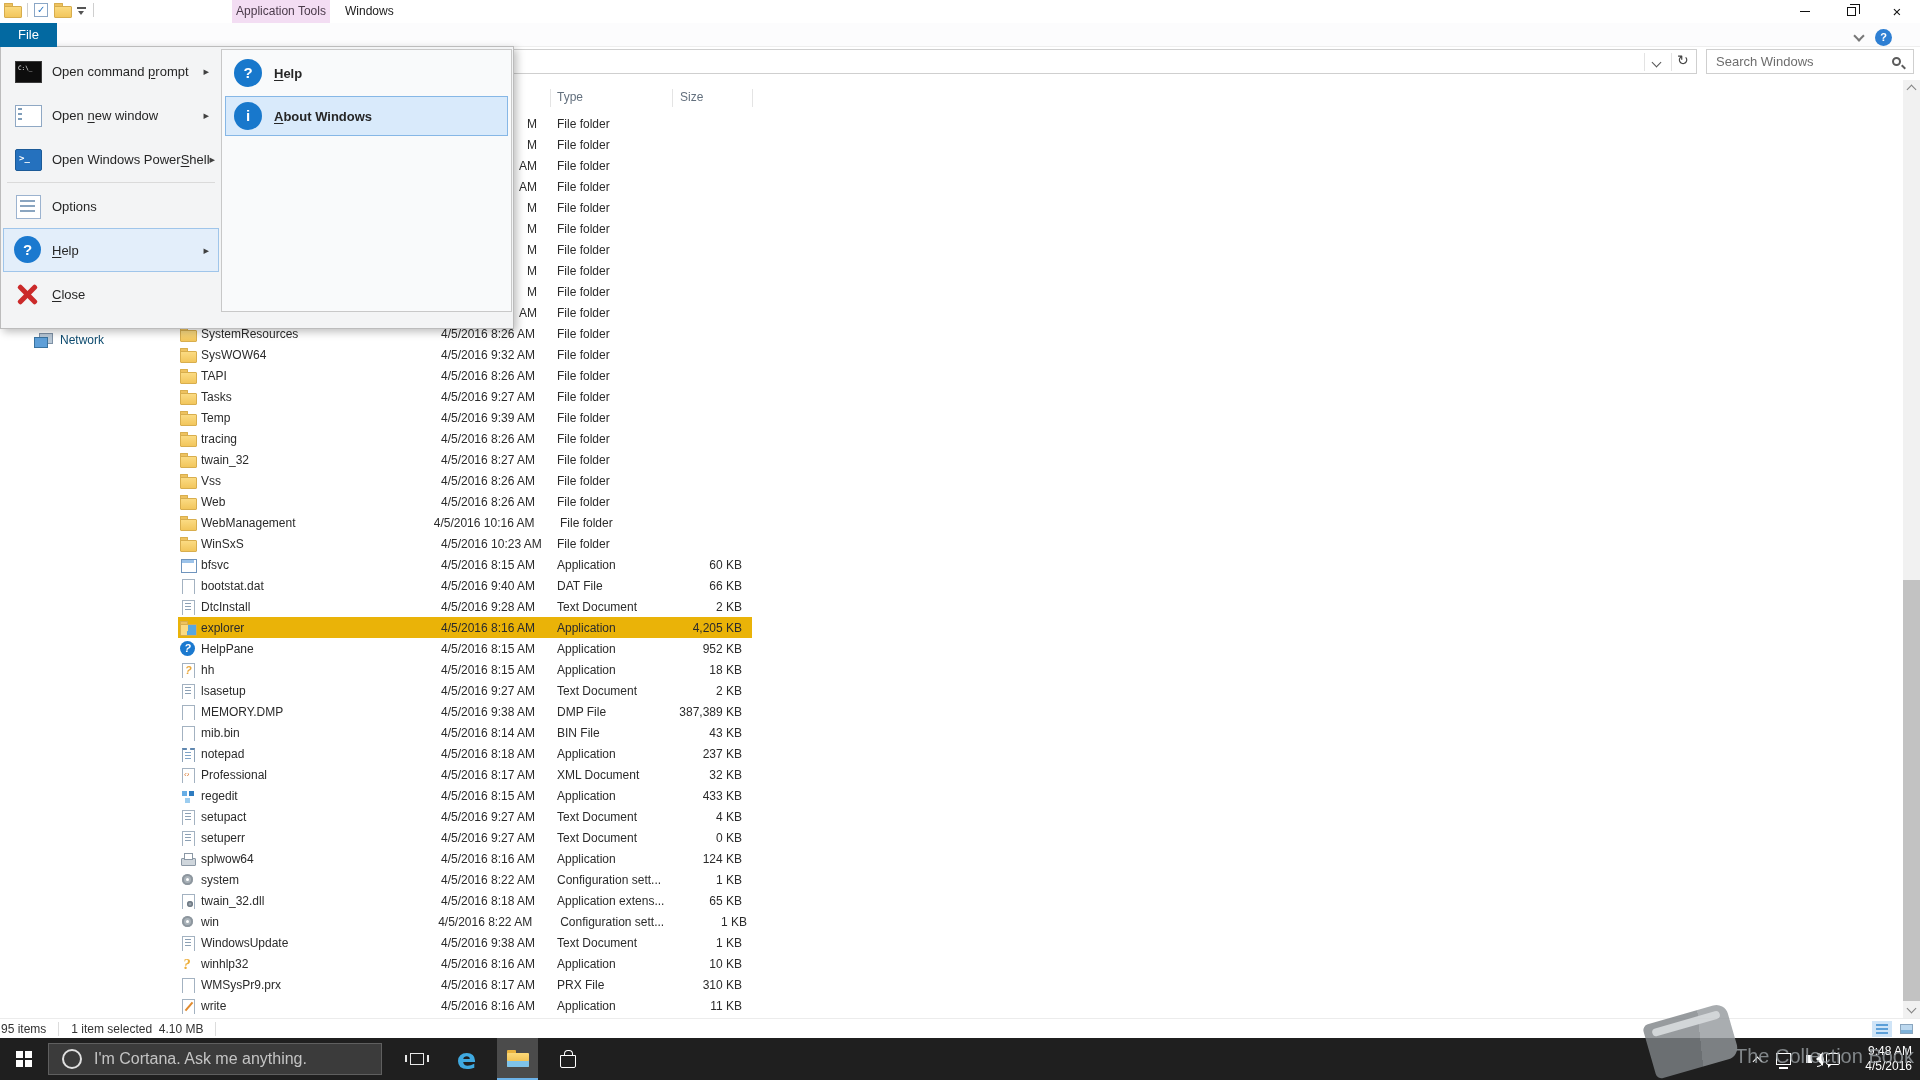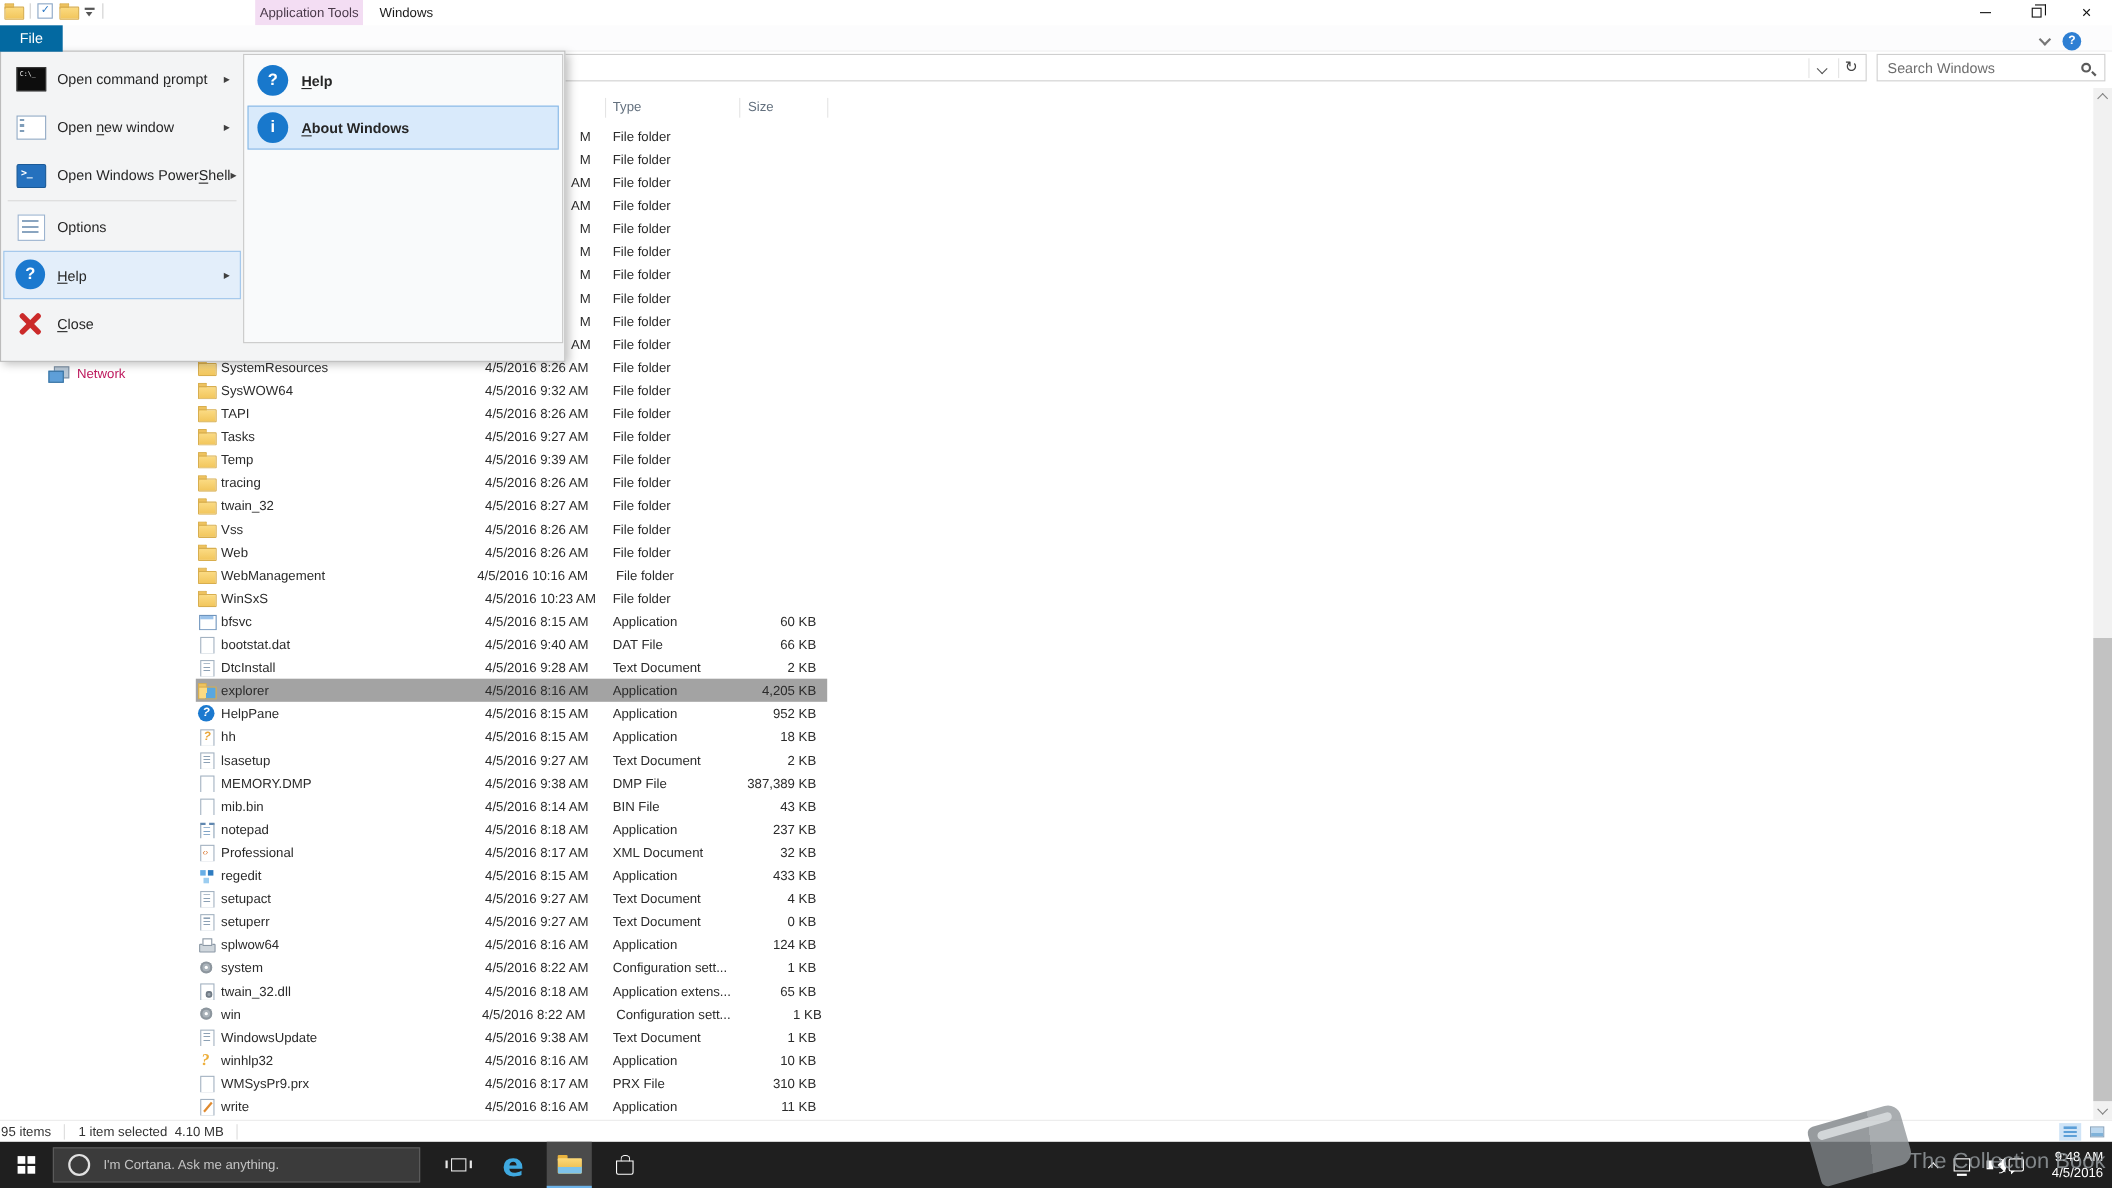--- a/index.html
+++ b/index.html
@@ -45,29 +45,29 @@
   .mag{position:relative;width:9px;height:9px;border:2px solid #5b5b5b;border-radius:50%;margin-right:12px}
   .mag::after{content:"";position:absolute;left:7px;top:7px;width:5px;height:2px;background:#5b5b5b;transform:rotate(45deg)}
 
   
   .headers{position:absolute;left:0;top:86px;width:1903px;height:24px;background:#fff;font-size:12px;color:#63707e}
   .hdr{position:absolute;top:4px}
   .hsep{position:absolute;top:3px;width:1px;height:18px;background:#e4e4e4}
 
   
   .navpane{position:absolute;left:0;top:110px;width:170px;height:908px;background:#fff}
-  .nav-item{position:absolute;left:44px;top:223px;display:flex;align-items:center;gap:8px;font-size:12px;color:#be185d}
+  .nav-item{position:absolute;left:34px;top:223px;display:flex;align-items:center;gap:8px;font-size:12px;color:#0c4a6e}
   .net-ico{position:relative;width:18px;height:14px}
   .net-ico::before{content:"";position:absolute;left:5px;top:0;width:12px;height:9px;background:#b9c8d6;border:1px solid #7e91a5}
   .net-ico::after{content:"";position:absolute;left:0;top:4px;width:12px;height:9px;background:#5e9fd8;border:1px solid #39729f}
 
   
   .filelist{position:absolute;left:0;top:113px;width:1903px;height:905px}
   .row{position:absolute;left:178px;width:574px;height:21px;display:flex;align-items:center;font-size:12px;color:#2b2b2b}
-  .row.selected{background:#a3a3a3}
+  .row.selected{background:#eab308}
   .cell.name{display:flex;align-items:center;width:263px;overflow:hidden;white-space:nowrap}
   .cell.date{width:116px;white-space:nowrap}
   .cell.type{width:115px;white-space:nowrap;overflow:hidden}
   .cell.size{width:75px;text-align:right;padding-right:5px;white-space:nowrap}
   .row.partial .cell.date{width:96px;text-align:right}
   .row.partial .cell.type{margin-left:20px}
 
   .fi{width:16px;height:16px;flex:0 0 16px;margin:0 5px 0 2px;position:relative;display:inline-block}
   .i-folder::after,.i-explorer::after{content:"";position:absolute;left:0;top:4px;width:15px;height:10px;background:linear-gradient(#fbdb83,#f2c65c);border:1px solid #d8ae4e;border-radius:1px}
   .i-folder::before,.i-explorer::before{content:"";position:absolute;left:0;top:1px;width:6px;height:4px;background:#eec25f;border:1px solid #d8ae4e;border-bottom:none;border-radius:1px 1px 0 0}
@@ -139,21 +139,21 @@
   .si-helpcircle::before{content:"?"}
   .si-about::before{content:"i"}
 
   
   .taskbar{position:absolute;left:0;top:1038px;width:1920px;height:42px;background:#1f1f1f;z-index:20}
   .startbtn{position:absolute;left:0;top:0;width:48px;height:42px;display:flex;align-items:center;justify-content:center}
   .flag{position:relative;width:16px;height:16px}
   .flag::before{content:"";position:absolute;left:0;top:0;width:7px;height:7px;background:#fff;box-shadow:9px 0 0 #fff,0 9px 0 #fff,9px 9px 0 #fff}
   .cortana{position:absolute;left:48px;top:5px;width:334px;height:32px;background:#3b3b3b;border:1px solid #5f5f5f;display:flex;align-items:center}
   .cortana-circle{width:20px;height:20px;border:2px solid #e0e0e0;border-radius:50%;margin:0 12px 0 13px}
-  .cortana-text{color:#c4c4c4;font-size:12px}
+  .cortana-text{color:#c4c4c4;font-size:16px}
   .tbtile{position:absolute;top:0;width:41px;height:42px;display:flex;align-items:center;justify-content:center}
   .tbtile.active{background:#4b4b4b;border-bottom:2px solid #6cb2e8}
   .tv-ico{position:relative;width:14px;height:12px;border:1.5px solid #e8e8e8}
   .tv-ico::before{content:"";position:absolute;left:-6px;top:1px;width:2px;height:7px;background:#e8e8e8}
   .tv-ico::after{content:"";position:absolute;right:-6px;top:1px;width:2px;height:7px;background:#e8e8e8}
   .edge-e{color:#3fa9e0;font-size:29px;font-weight:bold;font-family:"DejaVu Sans",sans-serif;line-height:42px}
   .tb-folder{position:relative;width:22px;height:17px}
   .tb-folder::before{content:"";position:absolute;left:0;top:0;width:9px;height:5px;background:#e8b23e;border-radius:1px 1px 0 0}
   .tb-folder::after{content:"";position:absolute;left:0;top:3px;width:22px;height:14px;background:linear-gradient(#fcd978,#e8b23e);border-radius:1px;box-shadow:inset 0 -6px 0 #7ec3ea}
   .store-ico{position:relative;width:16px;height:13px;border:1.5px solid #fff;border-radius:0 0 2px 2px;margin-top:5px}

